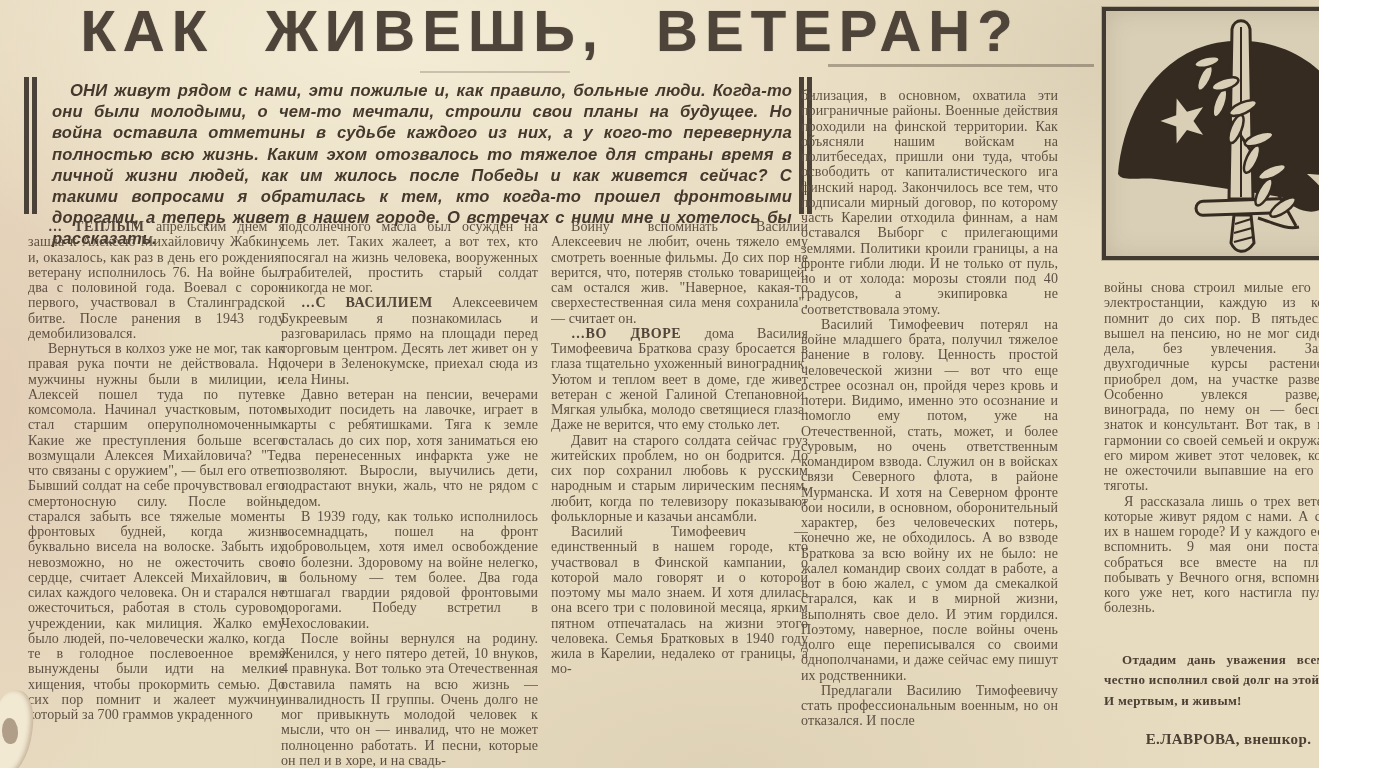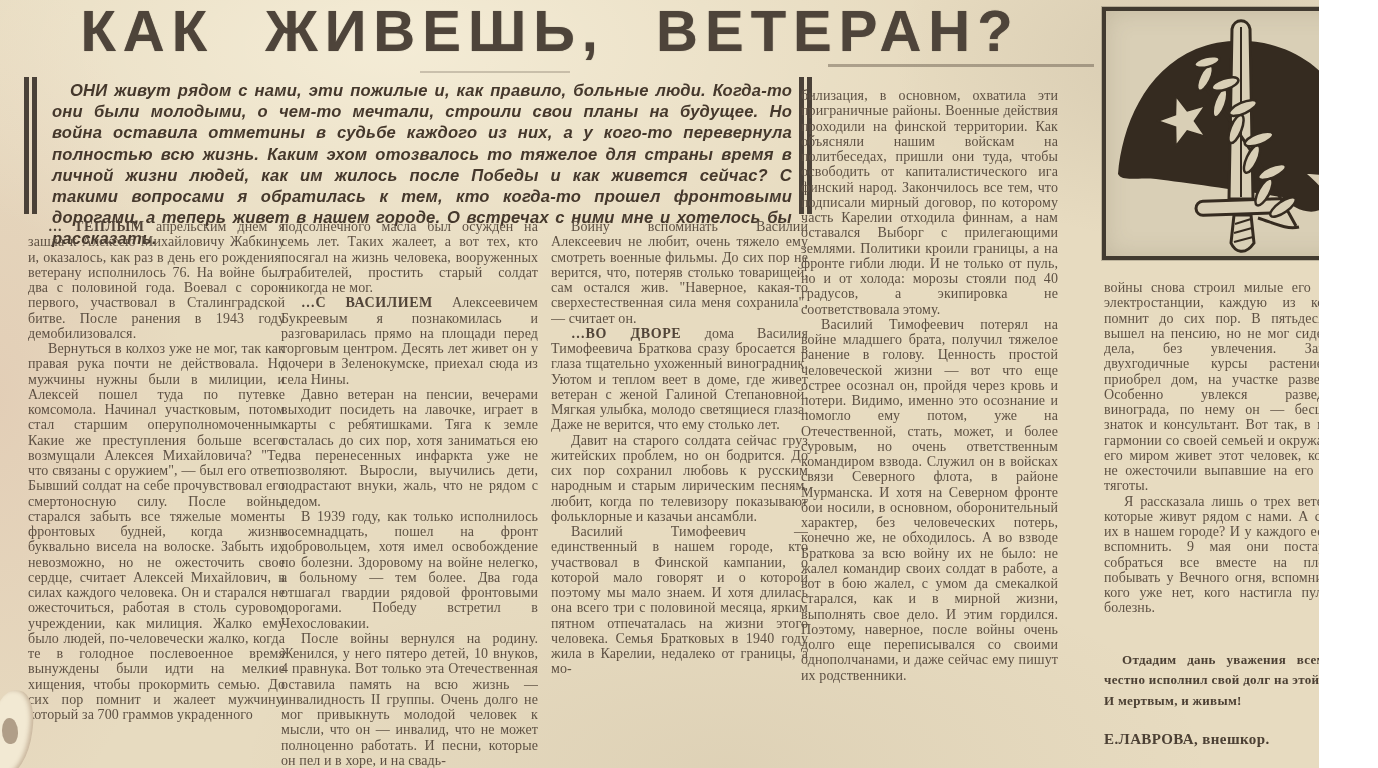--- a/index.html
+++ b/index.html
@@ -53,21 +53,21 @@
   .col2{left:281px; top:219px; height:549px;}
   .col3{left:551px; top:219px; height:549px;}
   .col4{left:801px; top:88px;  height:680px;}
   .col5{left:1104px;top:280px; height:488px;}
   .col p.closing{
     margin-top:34px; text-indent:18px;
     font-weight:bold; font-size:13px; line-height:20.8px;
     letter-spacing:.3px; color:#4c4034;
   }
   .col p.byline{
-    margin-top:20px; text-indent:0; text-align:left; padding-right:8px;
+    margin-top:20px; text-indent:0; text-align:center; padding-right:8px;
     font-weight:bold; font-size:15px; color:#4c4034; letter-spacing:.4px;
   }
   .illustration-frame{
     position:absolute; left:1102px; top:7px; width:264px; height:245px;
     border:4px solid #413a30; background:#d9cfb6;
     box-shadow:0 0 0 1px rgba(65,58,48,.25), inset 0 0 24px rgba(95,82,62,.18);
   }
   .illustration-frame svg{display:block; width:100%; height:100%;}
   .torn-spot{
     position:absolute; left:-10px; top:690px; width:42px; height:86px;
@@ -108,20 +108,21 @@
     </div>
   <div class="col col3">
       <p>Войну вспоминать Василий Алексеевич не любит, очень тяжело ему смотреть военные фильмы. До сих пор не верится, что, потеряв столько товарищей, сам остался жив. "Наверное, какая-то сверхестественная сила меня сохранила", — считает он.</p>
       <p><b>…ВО ДВОРЕ </b>дома Василия Тимофеевича Браткова сразу бросается в глаза тщательно ухоженный виноградник. Уютом и теплом веет в доме, где живет ветеран с женой Галиной Степановной. Мягкая улыбка, молодо светящиеся глаза. Даже не верится, что ему столько лет.</p>
       <p>Давит на старого солдата сейчас груз житейских проблем, но он бодрится. До сих пор сохранил любовь к русским народным и старым лирическим песням, любит, когда по телевизору показывают фольклорные и казачьи ансамбли.</p>
       <p>Василий Тимофеевич — единственный в нашем городе, кто участвовал в Финской кампании, о которой мало говорят и о которой поэтому мы мало знаем. И хотя длилась она всего три с половиной месяца, ярким пятном отпечаталась на жизни этого человека. Семья Братковых в 1940 году жила в Карелии, недалеко от границы, а мо-</p>
     </div>
   <div class="col col4">
       <p class="noindent">билизация, в основном, охватила эти приграничные районы. Военные действия проходили на финской территории. Как объясняли нашим войскам на политбеседах, пришли они туда, чтобы освободить от капиталистического ига финский народ. Закончилось все тем, что подписали мирный договор, по которому часть Карелии отходила финнам, а нам оставался Выборг с прилегающими землями. Политики кроили границы, а на фронте гибли люди. И не только от пуль, но и от холода: морозы стояли под 40 градусов, а экипировка не соответствовала этому.</p>
       <p>Василий Тимофеевич потерял на войне младшего брата, получил тяжелое ранение в голову. Ценность простой человеческой жизни — вот что еще острее осознал он, пройдя через кровь и потери. Видимо, именно это осознание и помогло ему потом, уже на Отечественной, стать, может, и более суровым, но очень ответственным командиром взвода. Служил он в войсках связи Северного флота, в районе Мурманска. И хотя на Северном фронте бои носили, в основном, оборонительный характер, без человеческих потерь, конечно же, не обходилось. А во взводе Браткова за всю войну их не было: не жалел командир своих солдат в работе, а вот в бою жалел, с умом да смекалкой старался, как и в мирной жизни, выполнять свое дело. И этим гордился. Поэтому, наверное, после войны очень долго еще переписывался со своими однополчанами, и даже сейчас ему пишут их родственники.</p>
+      <p>Предлагали Василию Тимофеевичу стать профессиональным военным, но он отказался. И после</p>
     </div>
   <div class="col col5">
       <p class="noindent">войны снова строил милые его сердцу электростанции, каждую из которых помнит до сих пор. В пятьдесят лет вышел на пенсию, но не мог сидеть без дела, без увлечения. Закончил двухгодичные курсы растениеводов, приобрел дом, на участке развел сад. Особенно увлекся разведением винограда, по нему он — бесценный знаток и консультант. Вот так, в мире и гармонии со своей семьей и окружающим его миром живет этот человек, которого не ожесточили выпавшие на его судьбу тяготы.</p>
       <p>Я рассказала лишь о трех ветеранах, которые живут рядом с нами. А сколько их в нашем городе? И у каждого есть что вспомнить. 9 мая они постараются собраться все вместе на площади, побывать у Вечного огня, вспомнить тех кого уже нет, кого настигла пуля или болезнь.</p>
       <p class="closing">Отдадим дань уважения всем, кто честно исполнил свой долг на этой земле. И мертвым, и живым!</p>
       <p class="byline">Е.ЛАВРОВА, внешкор.</p>
     </div>
 
   <div class="illustration-frame">
     <svg viewBox="0 0 264 245" xmlns="http://www.w3.org/2000/svg">

